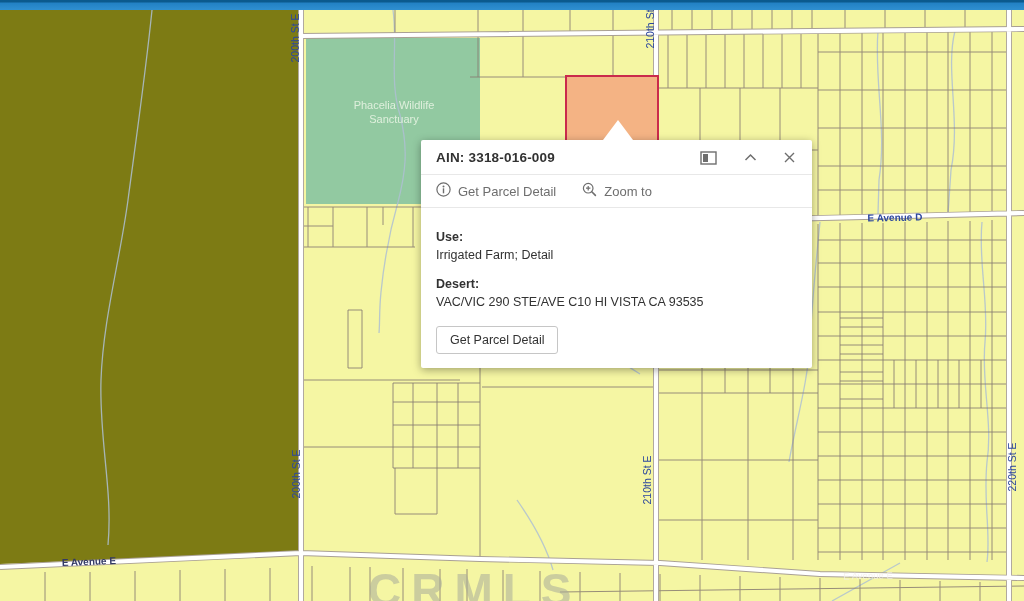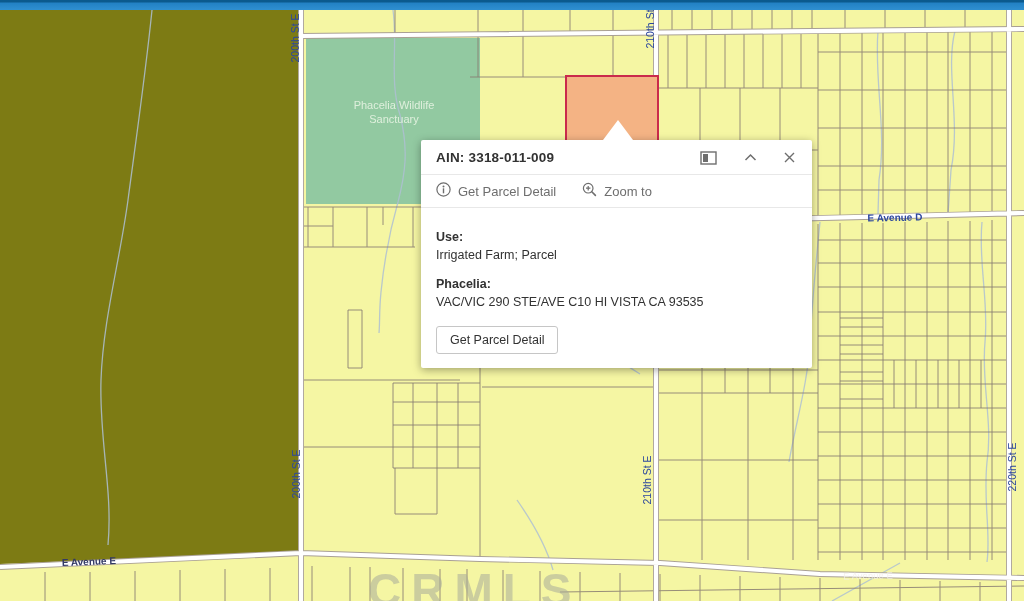--- a/index.html
+++ b/index.html
@@ -106,21 +106,21 @@
       <text x="868" y="579" text-anchor="middle" font-size="9.5" fill="#f3efe8" opacity="0.8" transform="rotate(-1 868 579)">E Avenue E</text>
     </g>
 
     <text x="368" y="606" font-size="46" font-weight="bold" letter-spacing="10" fill="rgba(168,172,155,0.55)" font-family="Liberation Sans, sans-serif">CRMLS</text>
   </svg>
 
   <div class="popup">
     <div class="popup-arrow"></div>
 
     <div class="popup-header">
-      <span class="popup-title">AIN: 3318-011-009</span>
+      <span class="popup-title">AIN: 3318-016-009</span>
       <span class="popup-controls">
         <span class="ctl">
           <svg width="17" height="14" viewBox="0 0 17 14">
             <rect x="1" y="1" width="15" height="12" fill="none" stroke="#6e6e6e" stroke-width="1.4"></rect>
             <rect x="3" y="3" width="5" height="8" fill="#6e6e6e"></rect>
           </svg>
         </span>
         <span class="ctl">
           <svg width="13" height="9" viewBox="0 0 13 9">
             <path d="M1.5,7 L6.5,2 L11.5,7" fill="none" stroke="#6e6e6e" stroke-width="1.5"></path>
@@ -153,23 +153,23 @@
             <path d="M9.8,9.8 L13.4,13.4" stroke="#6e6e6e" stroke-width="1.6" stroke-linecap="round"></path>
           </svg>
         </span>
         <span>Zoom to</span>
       </span>
     </div>
 
     <div class="popup-body">
       <div class="field">
         <div class="field-label">Use:</div>
-        <div class="field-value">Irrigated Farm; Parcel</div>
+        <div class="field-value">Irrigated Farm; Detail</div>
       </div>
       <div class="field">
-        <div class="field-label">Phacelia:</div>
+        <div class="field-label">Desert:</div>
         <div class="field-value">VAC/VIC 290 STE/AVE C10 HI VISTA CA 93535</div>
       </div>
       <button class="gpd-btn">Get Parcel Detail</button>
     </div>
   </div>
 
 </div>
 
 </body></html>

